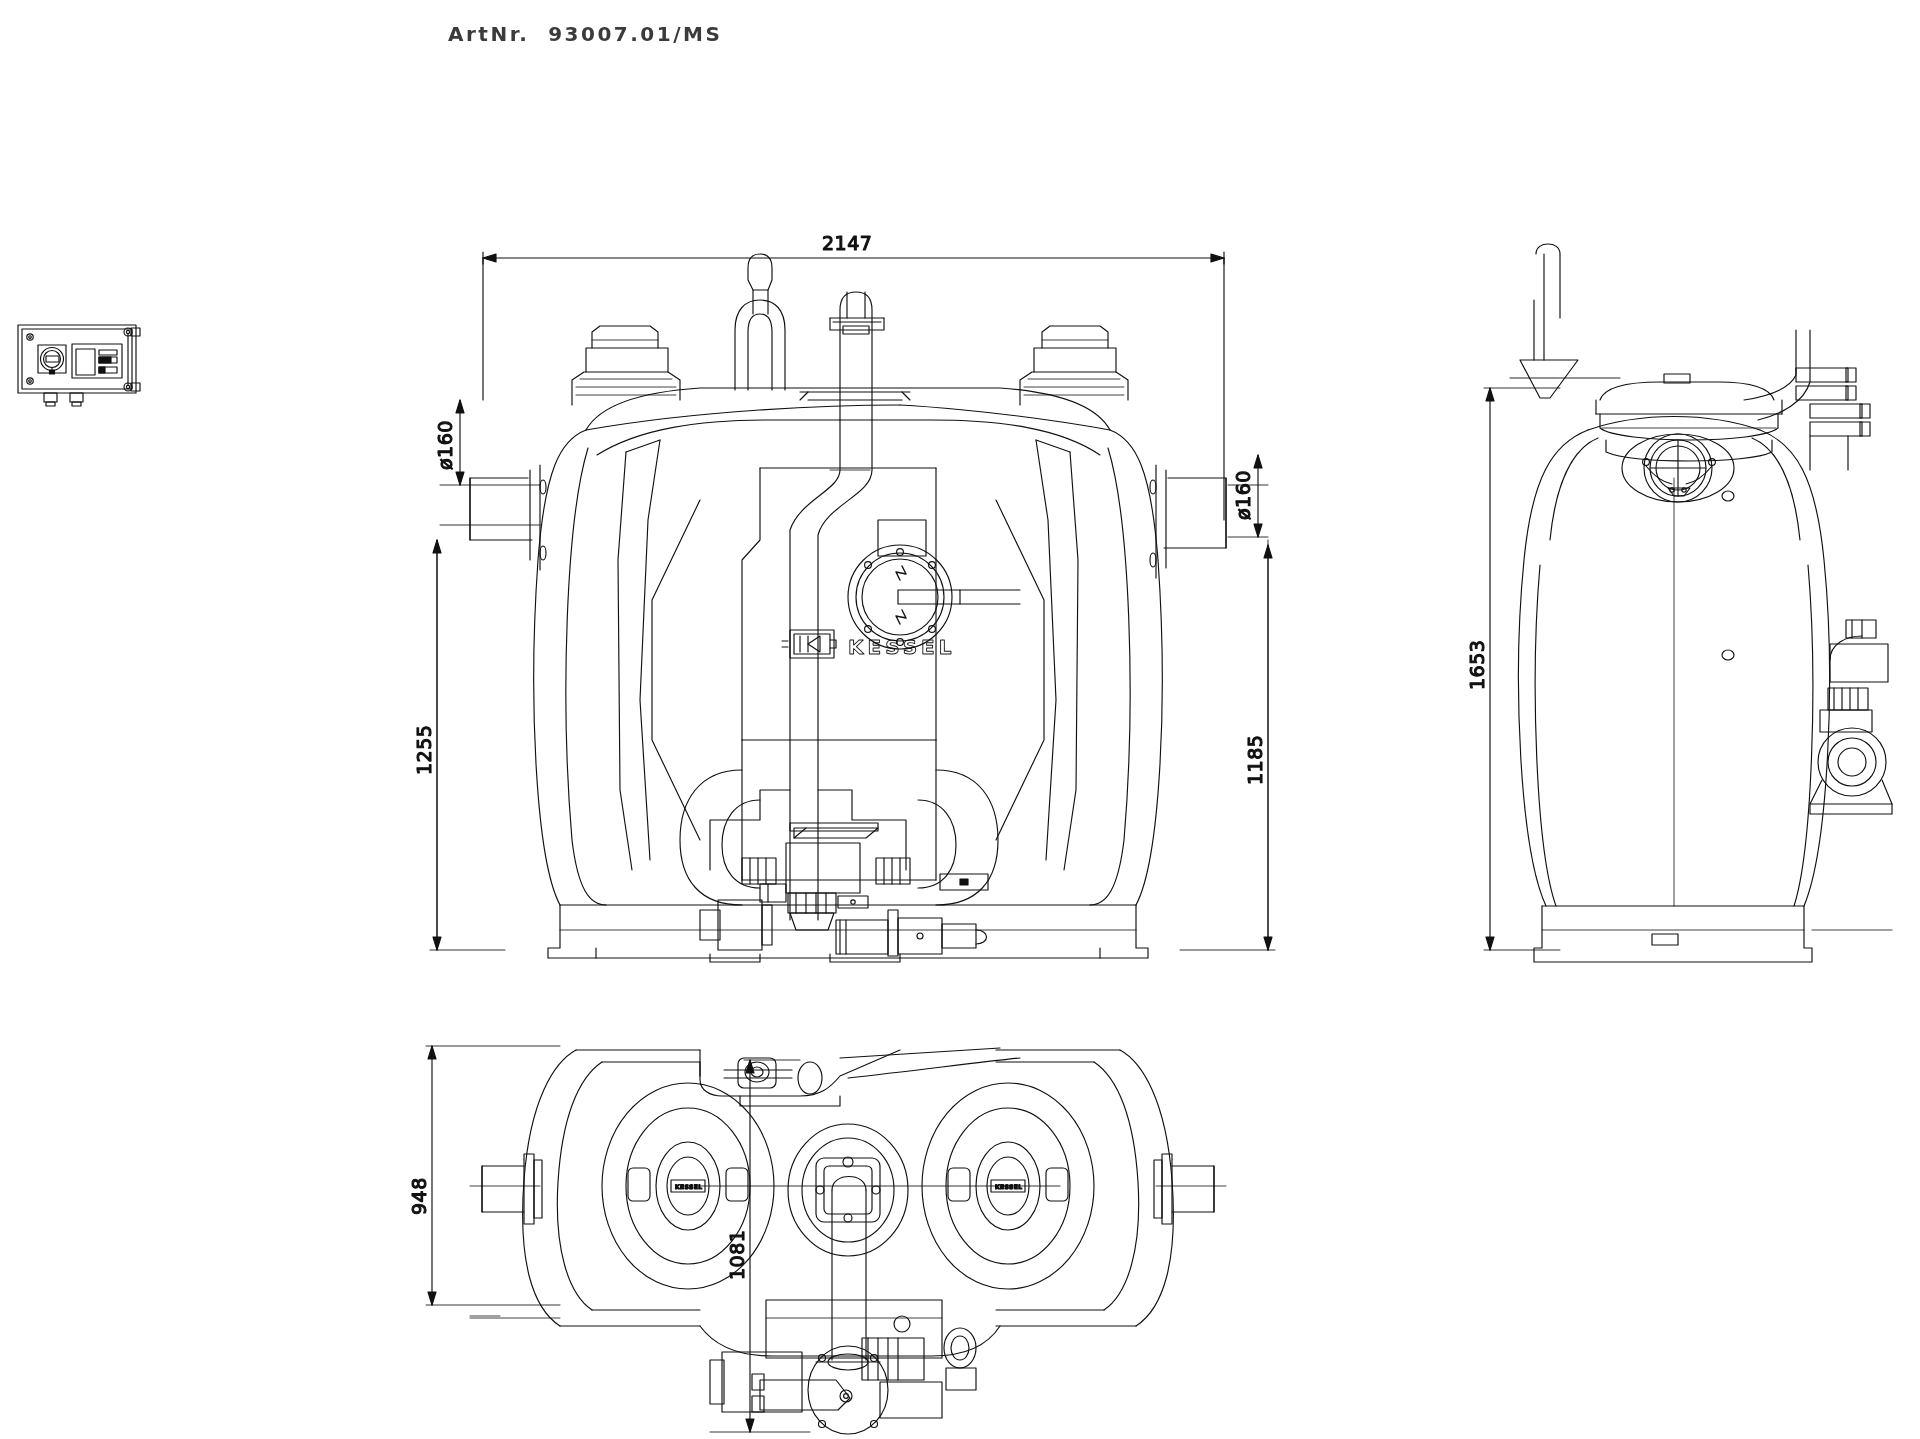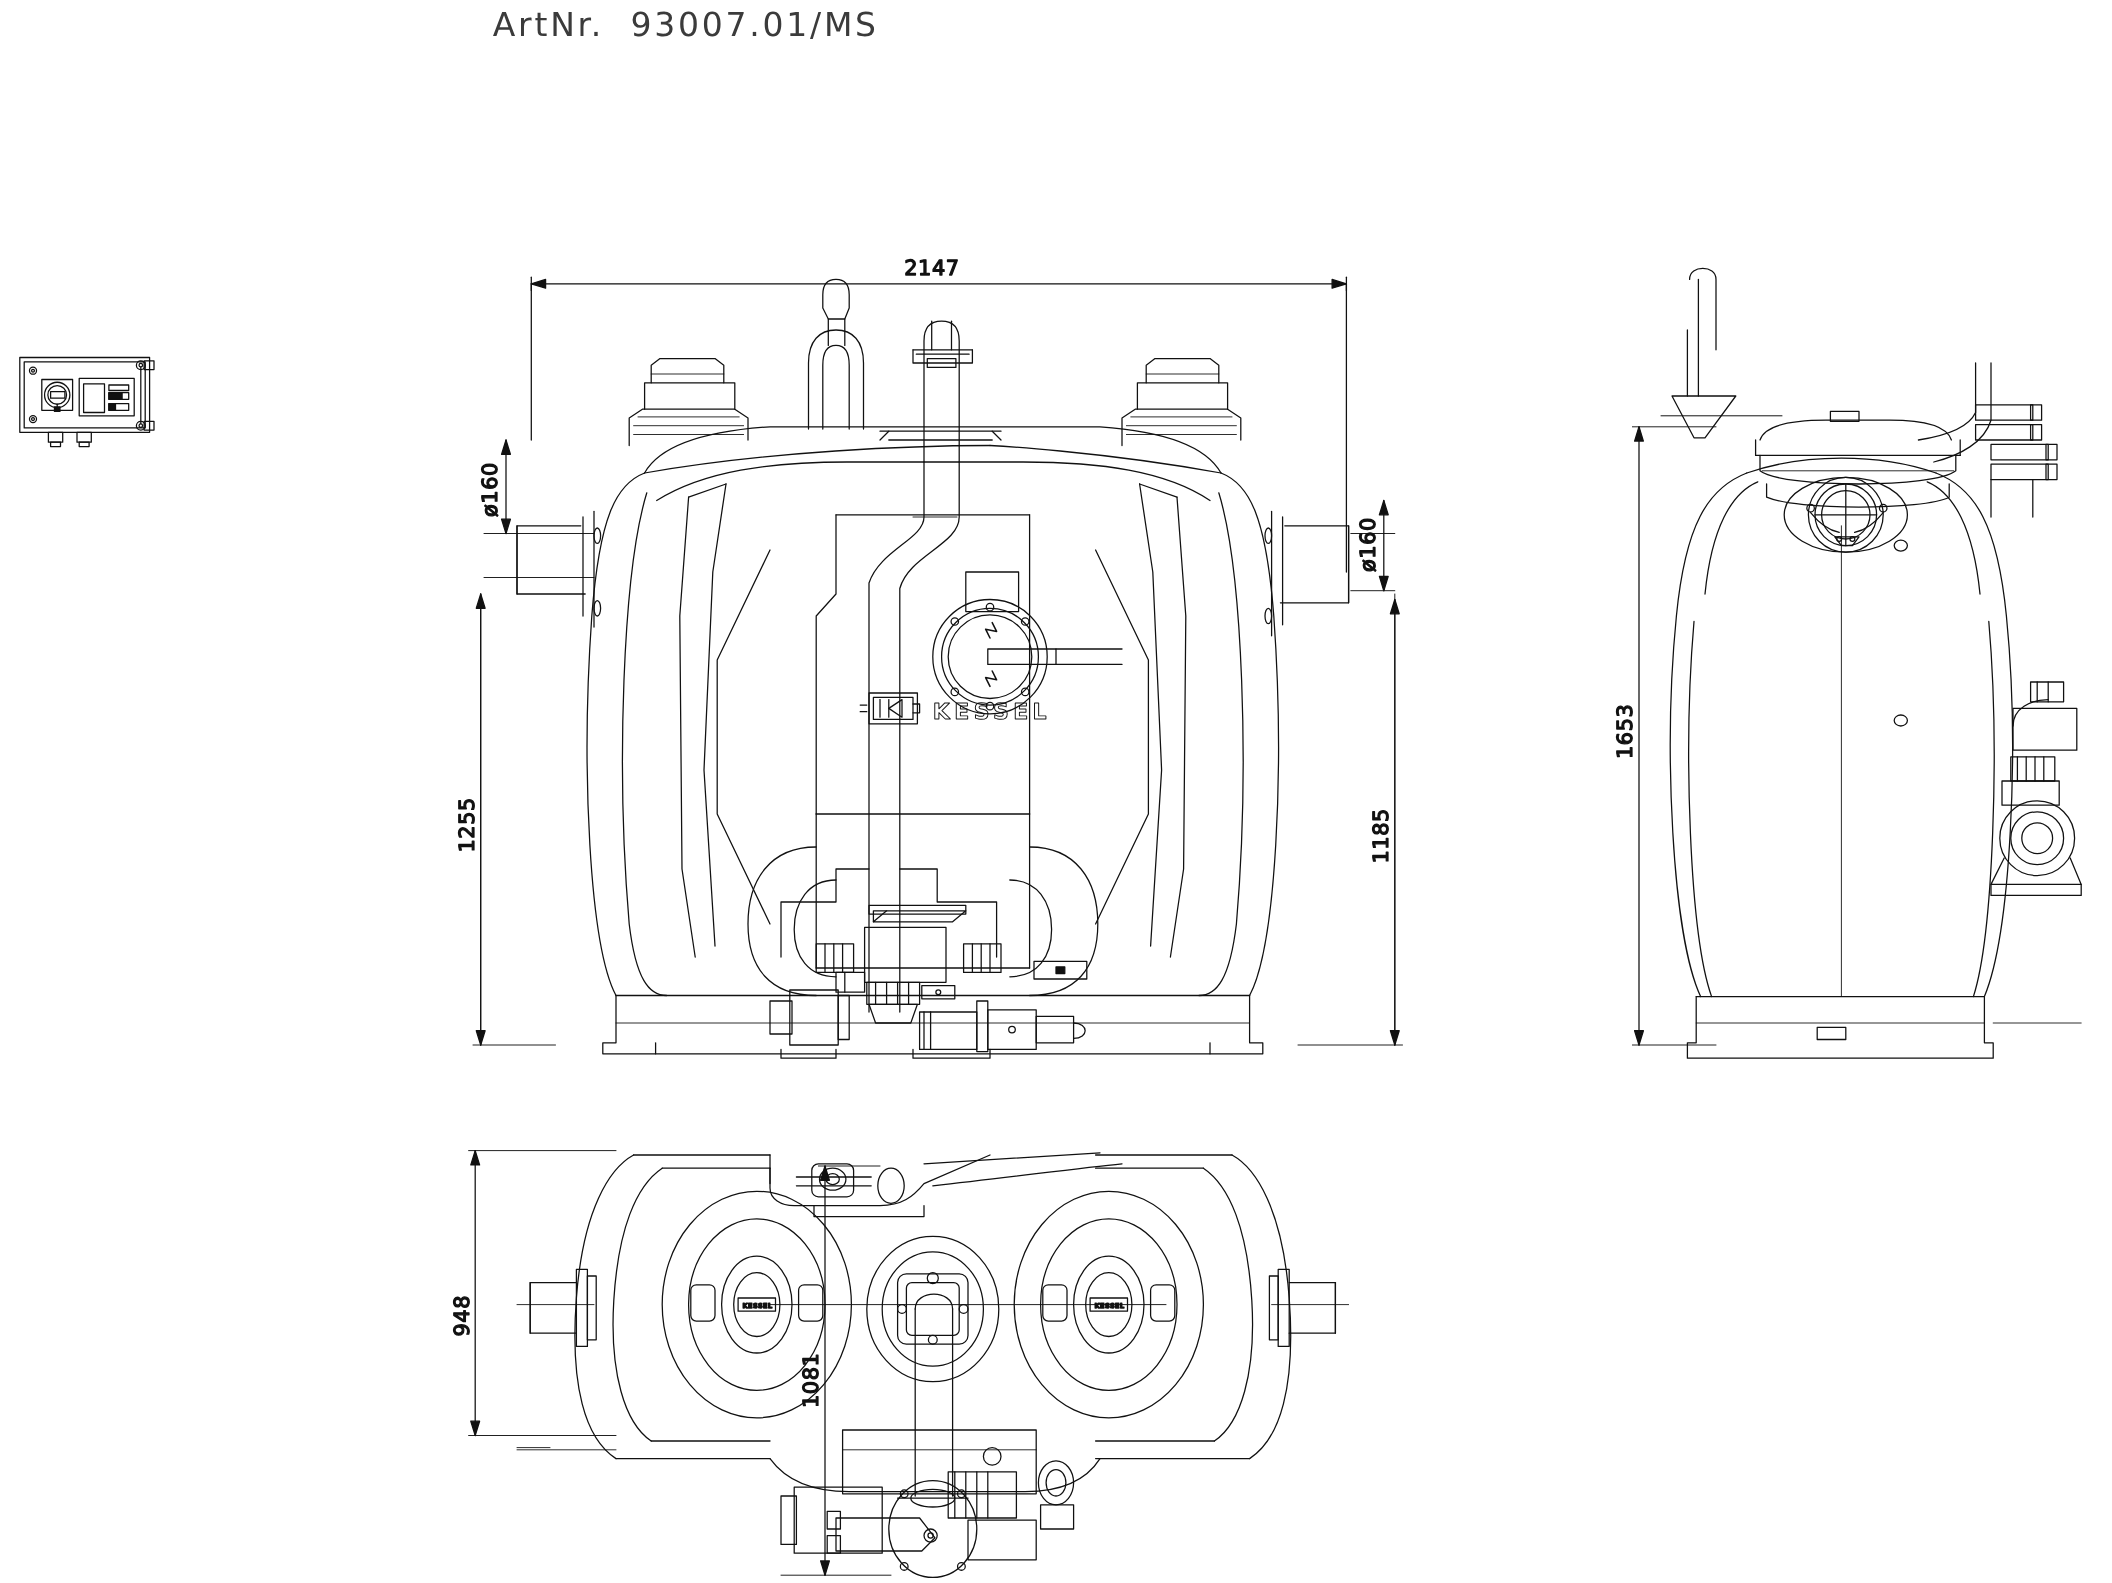--- a/index.html
+++ b/index.html
@@ -7,26 +7,26 @@
   body{
     width:1920px;height:1439px;
     font-family:"DejaVu Sans","Liberation Sans",sans-serif;
     color:#1a1a1a;
     overflow:hidden;
     position:relative;
   }
   #sheet{position:absolute;left:0;top:0;width:1920px;height:1439px;}
   #title{
     position:absolute;
-    left:448px;top:6px;
-    font-size:30px;
+    left:448px;top:22px;
+    font-size:20px;
     letter-spacing:2.5px;
     color:#3b3b3b;
     font-family:"DejaVu Sans","Liberation Sans",sans-serif;
-    font-weight:400;
+    font-weight:700;
     white-space:pre;
   }
   svg{display:block;position:absolute;left:0;top:0;}
   .dimtext{
     font-family:"DejaVu Sans","Liberation Sans",sans-serif;
     font-size:19px;
     fill:#111;
     letter-spacing:0.5px;
   }
   .logotext{

